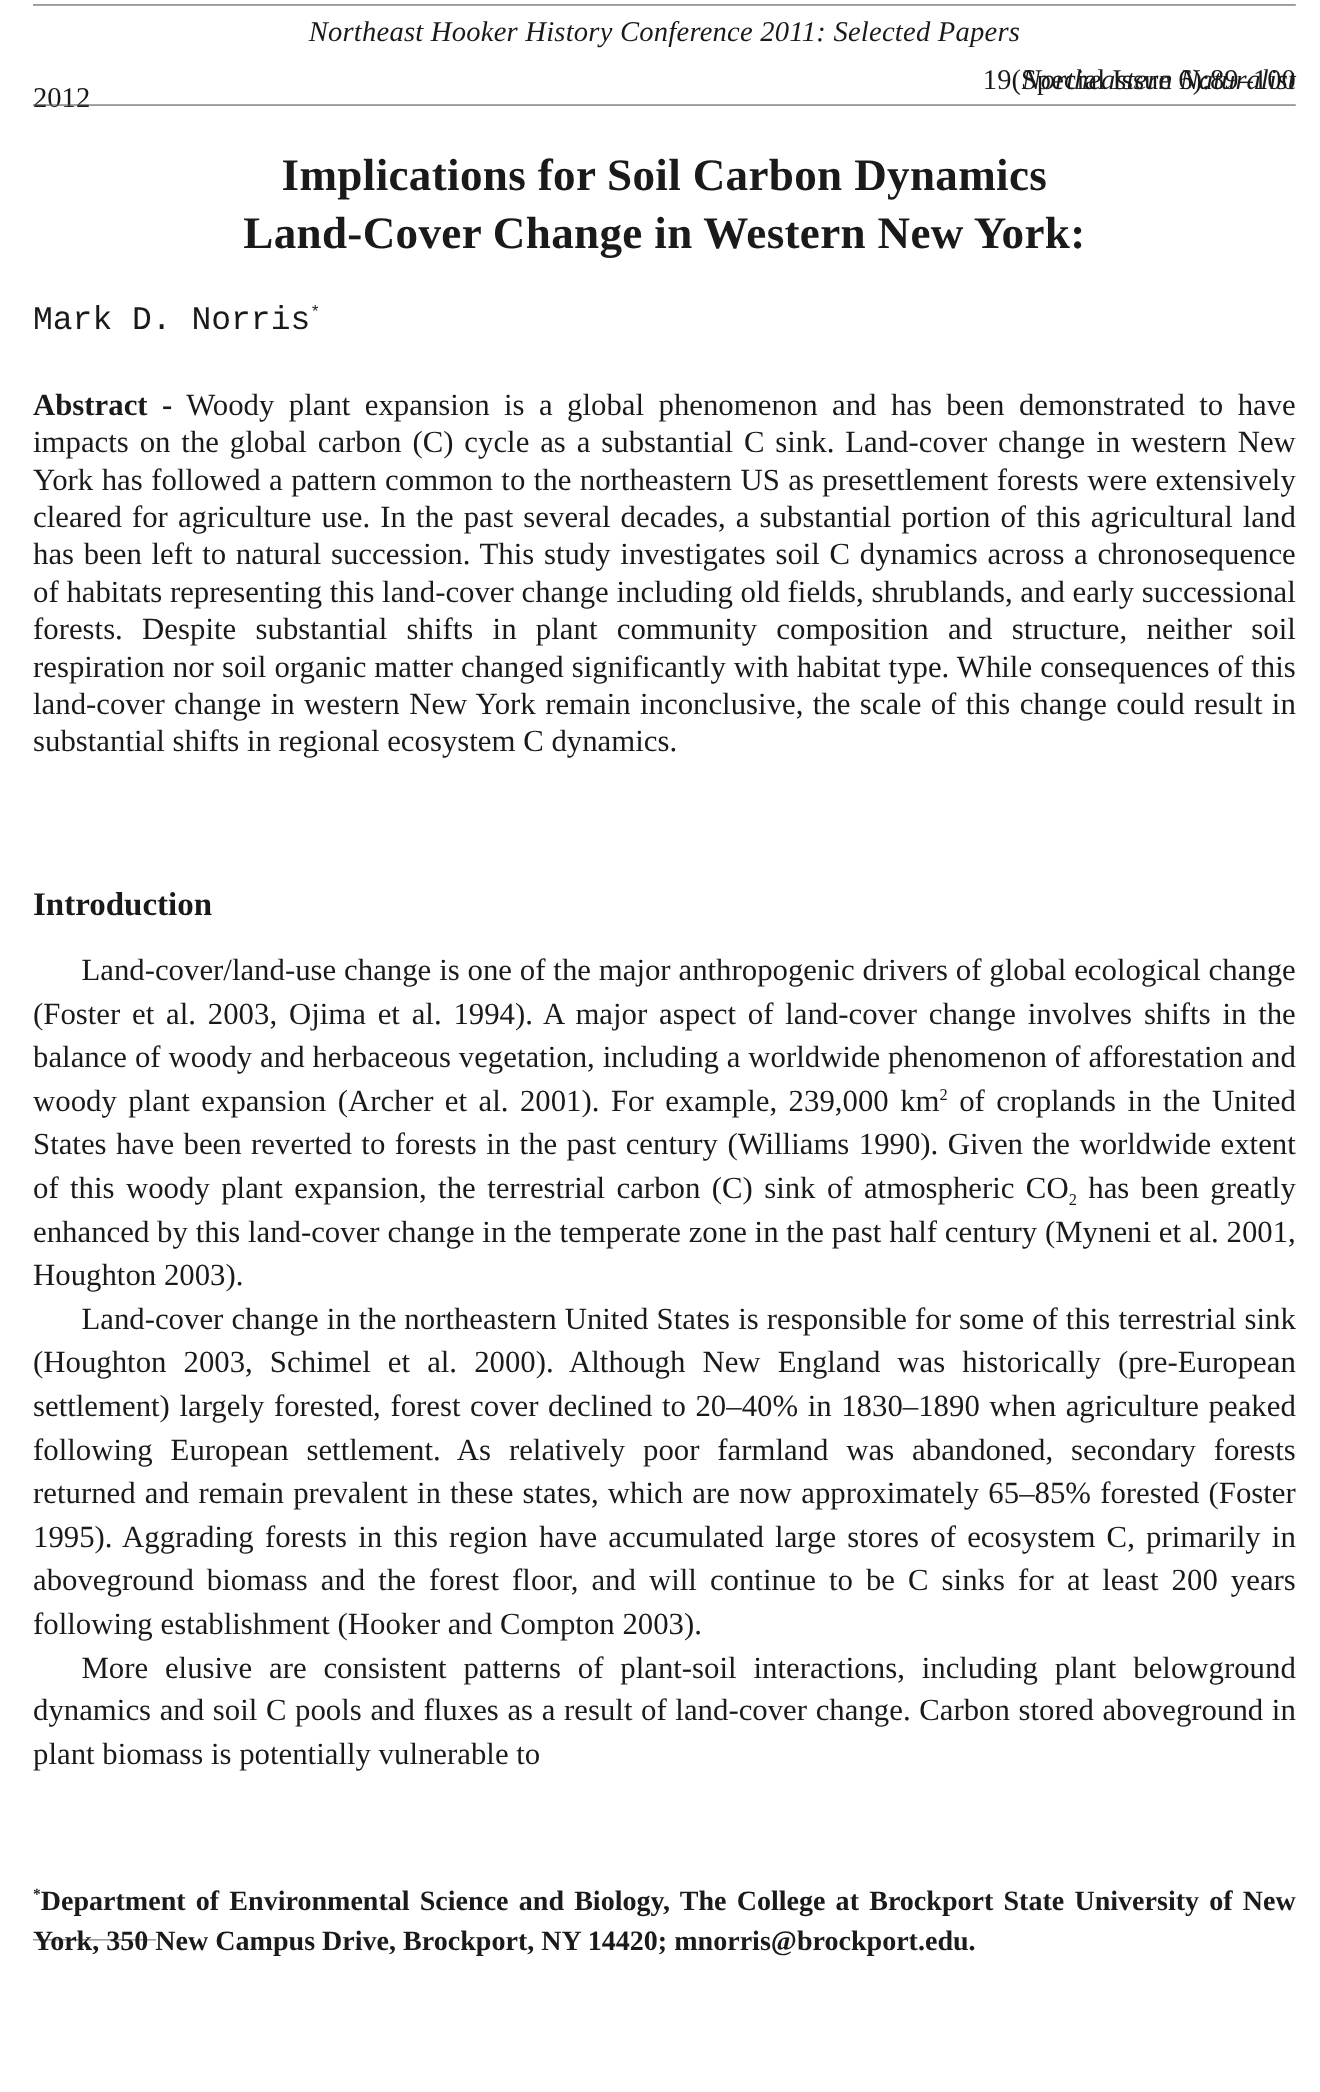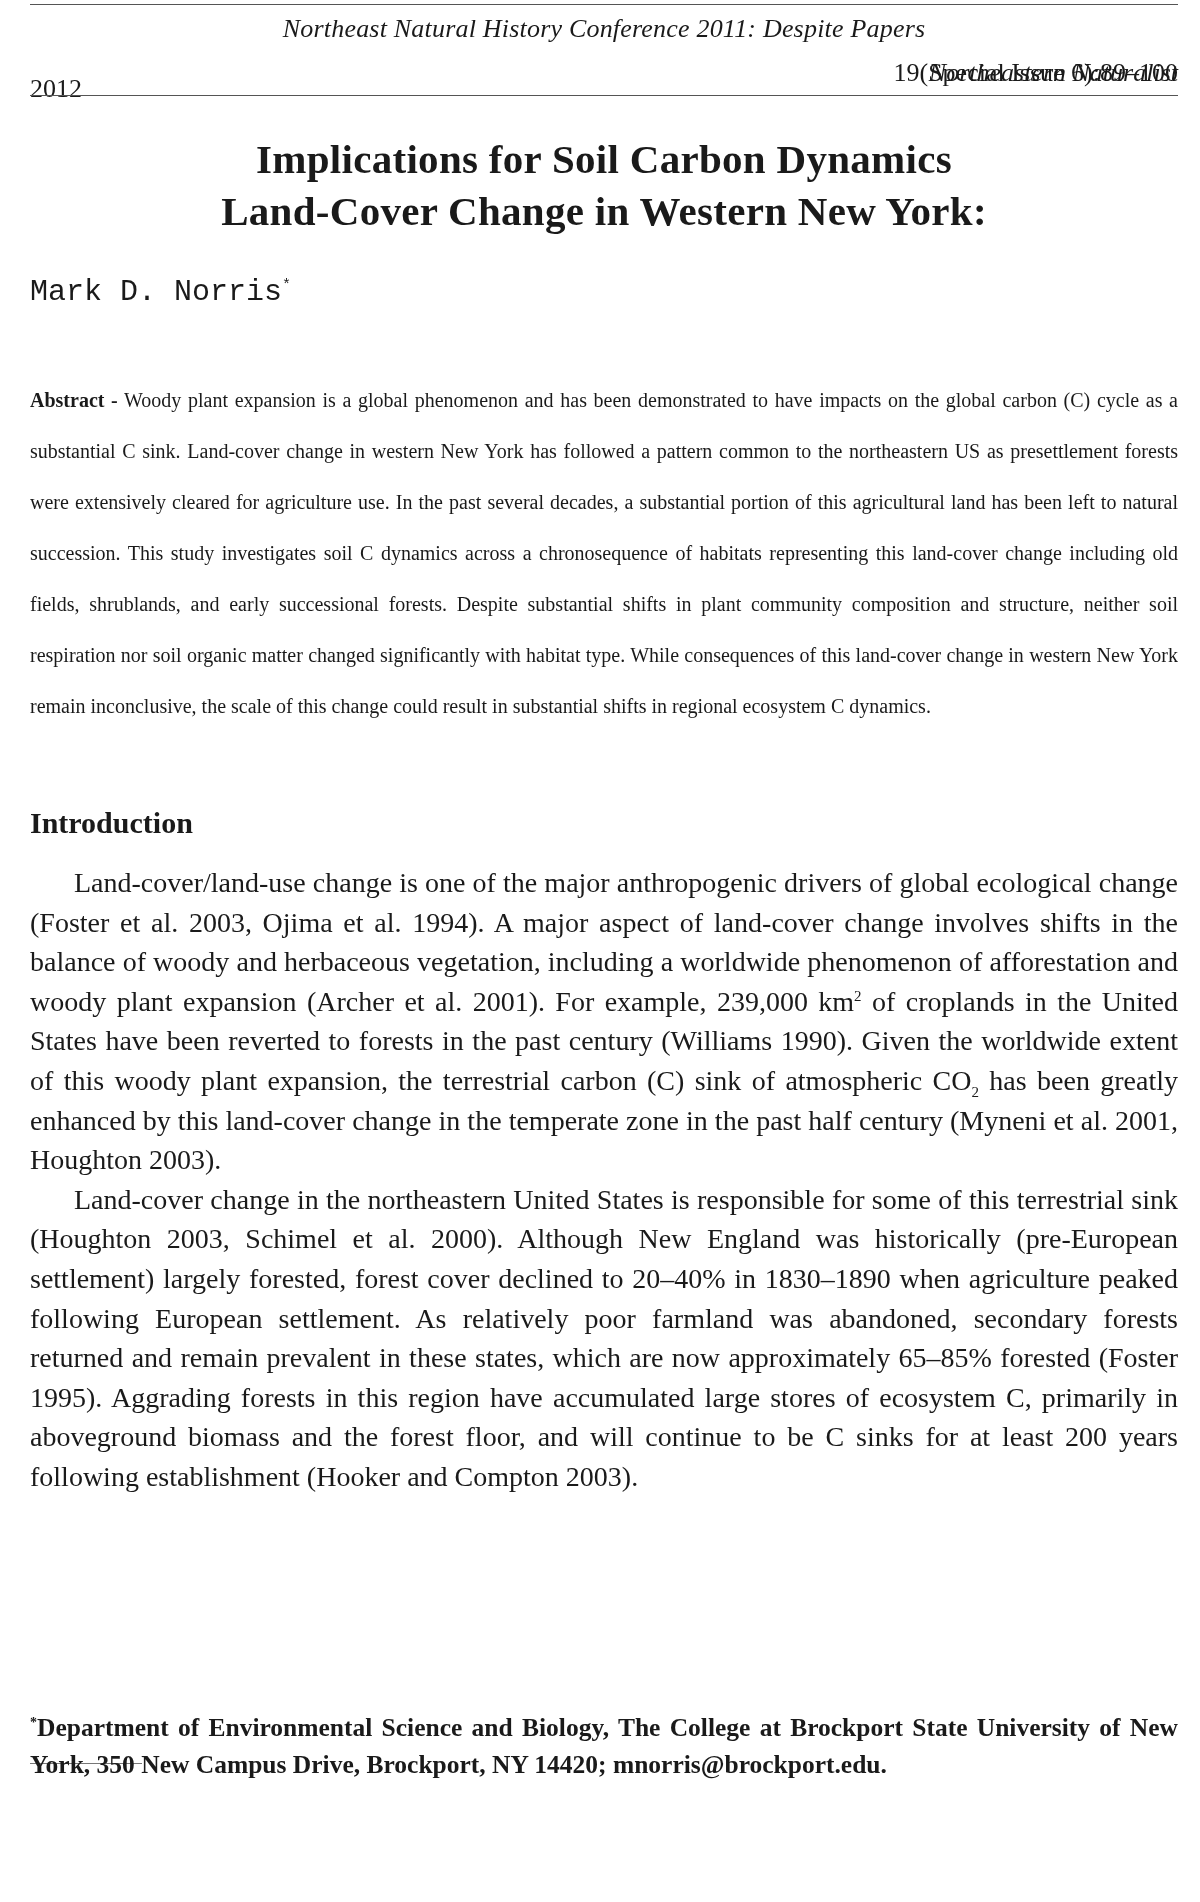--- a/index.html
+++ b/index.html
@@ -30,22 +30,22 @@
     font-weight: bold; font-size: 41px; line-height: 52px; letter-spacing: 0.3px;
   }
   .author {
     position: absolute; top: 275px; left: 0; width: 1148px; text-align: left;
     font-size: 30px;
     font-family: Liberation Mono, monospace;
   }
   .author sup { font-size: 15px; vertical-align: super; line-height: 0; }
 
   .abstract {
-    position: absolute; top: 375px; left: 0; width: 1148px;
-    font-size: 20px; line-height: 51px; text-align: justify;
+    position: absolute; top: 352px; left: 0; width: 1148px;
+    font-size: 28px; line-height: 34px; text-align: justify;
   }
   .abstract .label { font-weight: bold; }
 
   .section-heading {
     position: absolute; top: 806px; left: 0; width: 1148px; text-align: left;
     font-weight: bold; font-size: 30px;
   }
 
   .body-text {
     position: absolute; top: 863px; left: 0; width: 1148px;
@@ -63,21 +63,21 @@
     position: absolute; top: 1709px; left: 0; width: 1148px;
     font-size: 25.5px; line-height: 37px; text-align: justify; font-weight: bold;
   }
   .footnote sup { font-size: 14px; line-height: 0; vertical-align: super; }
 </style>
 </head>
 <body>
 
 <div class="page">
   <hr class="rule top">
-  <div class="hdr-conf">Northeast Natural History Conference 2011: Despite Papers</div>
+  <div class="hdr-conf">Northeast Hooker History Conference 2011: Selected Papers</div>
   <div class="hdr-row">
     <span class="hdr-journal">Northeastern Naturalist</span>
     <span class="hdr-year">2012</span>
     <span class="hdr-issue">19(Special Issue 6):89–100</span>
   </div>
   <hr class="rule bottom">
 
   <div class="title">
     <div>Implications for Soil Carbon Dynamics</div>
     <div>Land-Cover Change in Western New York:</div>
@@ -85,17 +85,18 @@
 
   <div class="author"><span>Mark D. Norris</span><sup>*</sup></div>
 
   <div class="abstract"><span class="label">Abstract -</span><span> Woody plant expansion is a global phenomenon and has been demonstrated to have impacts on the global carbon (C) cycle as a substantial C sink. Land-cover change in western New York has followed a pattern common to the northeastern US as presettlement forests were extensively cleared for agriculture use. In the past several decades, a substantial portion of this agricultural land has been left to natural succession. This study investigates soil C dynamics across a chronosequence of habitats representing this land-cover change including old fields, shrublands, and early successional forests. Despite substantial shifts in plant community composition and structure, neither soil respiration nor soil organic matter changed significantly with habitat type. While consequences of this land-cover change in western New York remain inconclusive, the scale of this change could result in substantial shifts in regional ecosystem C dynamics.</span></div>
 
   <div class="section-heading">Introduction</div>
 
   <div class="body-text">
     <p><span>Land-cover/land-use change is one of the major anthropogenic drivers of global ecological change (Foster et al. 2003, Ojima et al. 1994). A major aspect of land-cover change involves shifts in the balance of woody and herbaceous vegetation, including a worldwide phenomenon of afforestation and woody plant expansion (Archer et al. 2001). For example, 239,000 km</span><sup>2</sup><span> of croplands in the United States have been reverted to forests in the past century (Williams 1990). Given the worldwide extent of this woody plant expansion, the terrestrial carbon (C) sink of atmospheric CO</span><sub>2</sub><span> has been greatly enhanced by this land-cover change in the temperate zone in the past half century (Myneni et al. 2001, Houghton 2003).</span></p>
     <p>Land-cover change in the northeastern United States is responsible for some of this terrestrial sink (Houghton 2003, Schimel et al. 2000). Although New England was historically (pre-European settlement) largely forested, forest cover declined to 20–40% in 1830–1890 when agriculture peaked following European settlement. As relatively poor farmland was abandoned, secondary forests returned and remain prevalent in these states, which are now approximately 65–85% forested (Foster 1995). Aggrading forests in this region have accumulated large stores of ecosystem C, primarily in aboveground biomass and the forest floor, and will continue to be C sinks for at least 200 years following establishment (Hooker and Compton 2003).</p>
+    <p>More elusive are consistent patterns of plant-soil interactions, including plant belowground dynamics and soil C pools and fluxes as a result of land-cover change. Carbon stored aboveground in plant biomass is potentially vulnerable to</p>
   </div>
 
   <hr class="footnote-rule">
   <div class="footnote"><sup>*</sup><span>Department of Environmental Science and Biology, The College at Brockport State University of New York, 350 New Campus Drive, Brockport, NY 14420; mnorris@brockport.edu.</span></div>
 </div>
 
 </body></html>

